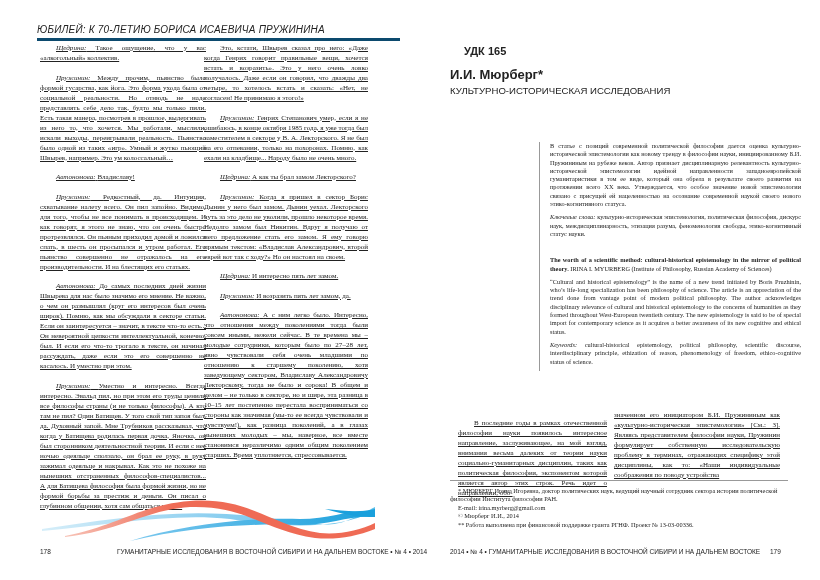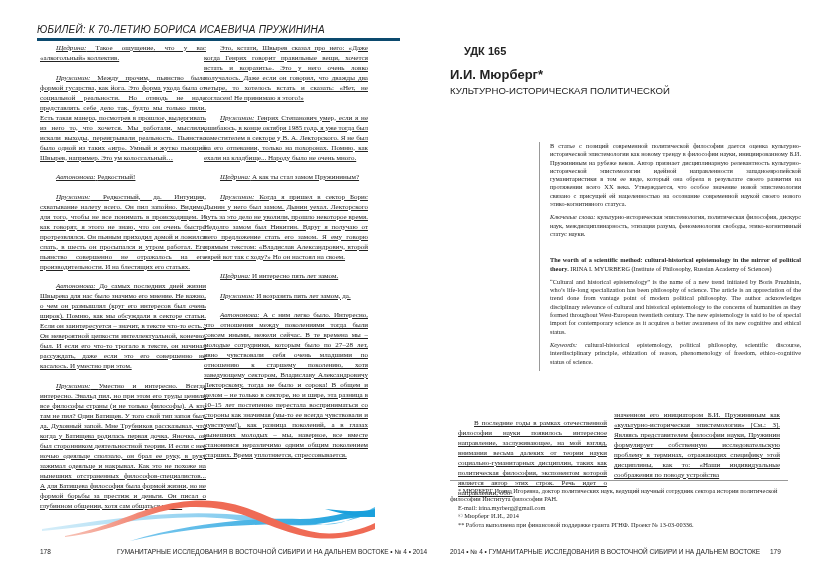--- a/index.html
+++ b/index.html
@@ -43,30 +43,30 @@
 </style>
 </head>
 <body>
 
 <div id="left-page" class="page serif">
   <div class="running-head sans">ЮБИЛЕЙ: К 70-ЛЕТИЮ БОРИСА ИСАЕВИЧА ПРУЖИНИНА</div>
 
   <div id="left-col-1" class="col">
     <p class="para"><span class="speaker">Щедрина:</span> <span>Такое ощущение, что у вас «алкогольный» коллектив.</span></p>
     <p class="para"><span class="speaker">Пружинин:</span> <span>Между прочим, пьянство было формой гусарства, как йога. Это форма ухода была от социальной реальности. Но отнюдь не надо представлять себе дело так, будто мы только пили. Есть такая манера, посмотрев в прошлое, выдергивать из него то, что хочется. Мы работали, мыслили, искали выходы, переигрывали реальность. Пьянство было одной из таких «игр». Умный и жутко пьющий Швырев, например. Это ум колоссальный…</span></p>
-    <p class="para"><span class="speaker">Автономова:</span> <span>Редкостный!</span></p>
+    <p class="para"><span class="speaker">Автономова:</span> <span>Владиславу!</span></p>
     <p class="para"><span class="speaker">Пружинин:</span> <span>Редкостный, да. Интуиция, схватывание налету всего. Он пил запойно. Видимо, для того, чтобы не все понимать в происходящем. И как говорят, я этого не знаю, что он очень быстро протрезвлялся. Он пьяным приходил домой и ложился спать, в шесть он просыпался и утром работал. Его пьянство совершенно не отражалось на его производительности. И на блестящих его статьях.</span></p>
     <p class="para"><span class="speaker">Автономова:</span> <span>До самых последних дней жизни Швырева для нас было значимо его мнение. Не важно, о чем он размышлял (круг его интересов был очень широк). Помню, как мы обсуждали в секторе статьи. Если он заинтересуется – значит, в тексте что-то есть... Он невероятной цепкости интеллектуальной, конечно, был. И если его что-то трогало в тексте, он начинал рассуждать, даже если это его совершенно не касалось. И уместно при этом.</span></p>
     <p class="para"><span class="speaker">Пружинин:</span> <span>Уместно и интересно. Всегда интересно. Эвальд пил, но при этом его труды ценили все философы страны (и не только философы). А кто там не пил? Один Батищев. У того свой тип запоя был, да. Духовный запой. Мне Трубников рассказывал, что когда у Батищева родилась первая дочка, Яночка, он был сторонником деятельностной теории. И если с нее ночью одеяльце сползало, он брал ее руку, в руку зажимал одеяльце и накрывал. Как это не похоже на нынешних отстраненных философов-специалистов... А для Батищева философия была формой жизни, но не формой борьбы за престиж и деньги. Он писал о глубинном общении, хотя сам общаться не мог.</span></p>
   </div>
 
   <div id="left-col-2" class="col">
     <p class="para"><span>Это, кстати, Швырев сказал про него: «Даже когда Генрих говорит правильные вещи, хочется встать и возразить». Это у него очень ловко получалось. Даже если он говорил, что дважды два четыре, то хотелось встать и сказать: «Нет, не согласен! Не принимаю я этого!»</span></p>
     <p class="para"><span class="speaker">Пружинин:</span> <span>Генрих Степанович умер, если я не ошибаюсь, в конце октября 1985 года, я уже тогда был заместителем в секторе у В. А. Лекторского. Я не был на его отпевании, только на похоронах. Помню, как ехали на кладбище... Народу было не очень много.</span></p>
-    <p class="para"><span class="speaker">Щедрина:</span> <span>А как ты стал замом Пружининым?</span></p>
+    <p class="para"><span class="speaker">Щедрина:</span> <span>А как ты брал замом Лекторского?</span></p>
     <p class="para"><span class="speaker">Пружинин:</span> <span>Когда я пришел в сектор Борис Дынин у него был замом. Дынин уехал. Лекторского чуть за это дело не уволили, прошло некоторое время. Недолго замом был Никитин. Вдруг я получаю от него предложение стать его замом. Я ему говорю прямым текстом: «Владислав Александрович, второй еврей вот так с ходу?» Но он настоял на своем.</span></p>
     <p class="para"><span class="speaker">Щедрина:</span> <span>И интересно пять лет замом.</span></p>
     <p class="para"><span class="speaker">Пружинин:</span> <span>И возразить пять лет замом, да.</span></p>
     <p class="para"><span class="speaker">Автономова:</span> <span>А с ним легко было. Интересно, что отношения между поколениями тогда были совсем иными, нежели сейчас. В те времена мы – молодые сотрудники, которым было по 27–28 лет, явно чувствовали себя очень младшими по отношению к старшему поколению, хотя заведующему сектором, Владиславу Александровичу Лекторскому, тогда не было и сорока! В общем и целом – не только в секторе, но и шире, эта разница в 10–15 лет постепенно перестала восприниматься со стороны как значимая (мы-то ее всегда чувствовали и чувствуем!), как разница поколений, а в глазах нынешних молодых – мы, наверное, все вместе становимся неразличимо одним общим поколением старших. Время уплотняется, спрессовывается.</span></p>
   </div>
 
   <svg class="wave" viewBox="0 0 345 50" preserveAspectRatio="none">
     <defs>
       <linearGradient id="gRed" x1="0" x2="1" y1="0" y2="0">
         <stop offset="0" stop-color="#f7c4b8"></stop>
@@ -92,21 +92,21 @@
   <div id="left-footer" class="footer sans">
     <span class="num">178</span>
     <span class="jt">ГУМАНИТАРНЫЕ ИССЛЕДОВАНИЯ В ВОСТОЧНОЙ СИБИРИ И НА ДАЛЬНЕМ ВОСТОКЕ • № 4 • 2014</span>
   </div>
 </div>
 
 <div id="right-page" class="page serif">
   <div class="udk sans">УДК 165</div>
   <div class="author sans">И.И. Мюрберг*</div>
   <div class="title sans">
-    <div>КУЛЬТУРНО-ИСТОРИЧЕСКАЯ ПОЛИТИЧЕСКОЙ</div>
+    <div>КУЛЬТУРНО-ИСТОРИЧЕСКАЯ ИССЛЕДОВАНИЯ</div>
   </div>
 
   <div class="abstract-box">
     <p class="ab-ru">В статье с позиций современной политической философии дается оценка культурно-исторической эпистемологии как новому тренду в философии науки, инициированному Б.И. Пружининым на рубеже веков. Автор признает дисциплинарную релевантность культурно-исторической эпистемологии идейной направленности западноевропейской гуманитаристики в том ее виде, который она обрела в результате своего развития на протяжении всего XX века. Утверждается, что особое значение новой эпистемологии связано с присущей ей нацеленностью на осознание современной наукой своего нового этико-когнитивного статуса.</p>
     <p><span class="kw-label">Ключевые слова:</span> <span>культурно-историческая эпистемология, политическая философия, дискурс наук, междисциплинарность, этизация разума, феноменология свободы, этико-когнитивный статус науки.</span></p>
     <p style="margin-top:18px"><span class="en-title">The worth of a scientific method: cultural-historical epistemology in the mirror of political theory.</span> <span>IRINA I. MYURBERG (Institute of Philosophy, Russian Academy of Sciences)</span></p>
     <p>“Cultural and historical epistemology” is the name of a new trend initiated by Boris Pruzhinin, who’s life-long specialization has been philosophy of science. The article is an appreciation of the trend done from vantage point of modern political philosophy. The author acknowledges disciplinary relevance of cultural and historical epistemology to the concerns of humanities as they formed throughout West-European twentieth century. The new epistemology is said to be of special import for contemporary science as it acquires a better awareness of its new cognitive and ethical status.</p>
     <p><span class="kw-label">Keywords:</span> <span>cultural-historical epistemology, political philosophy, scientific discourse, interdisciplinary principle, ethization of reason, phenomenology of freedom, ethico-cognitive status of science.</span></p>
   </div>
 

